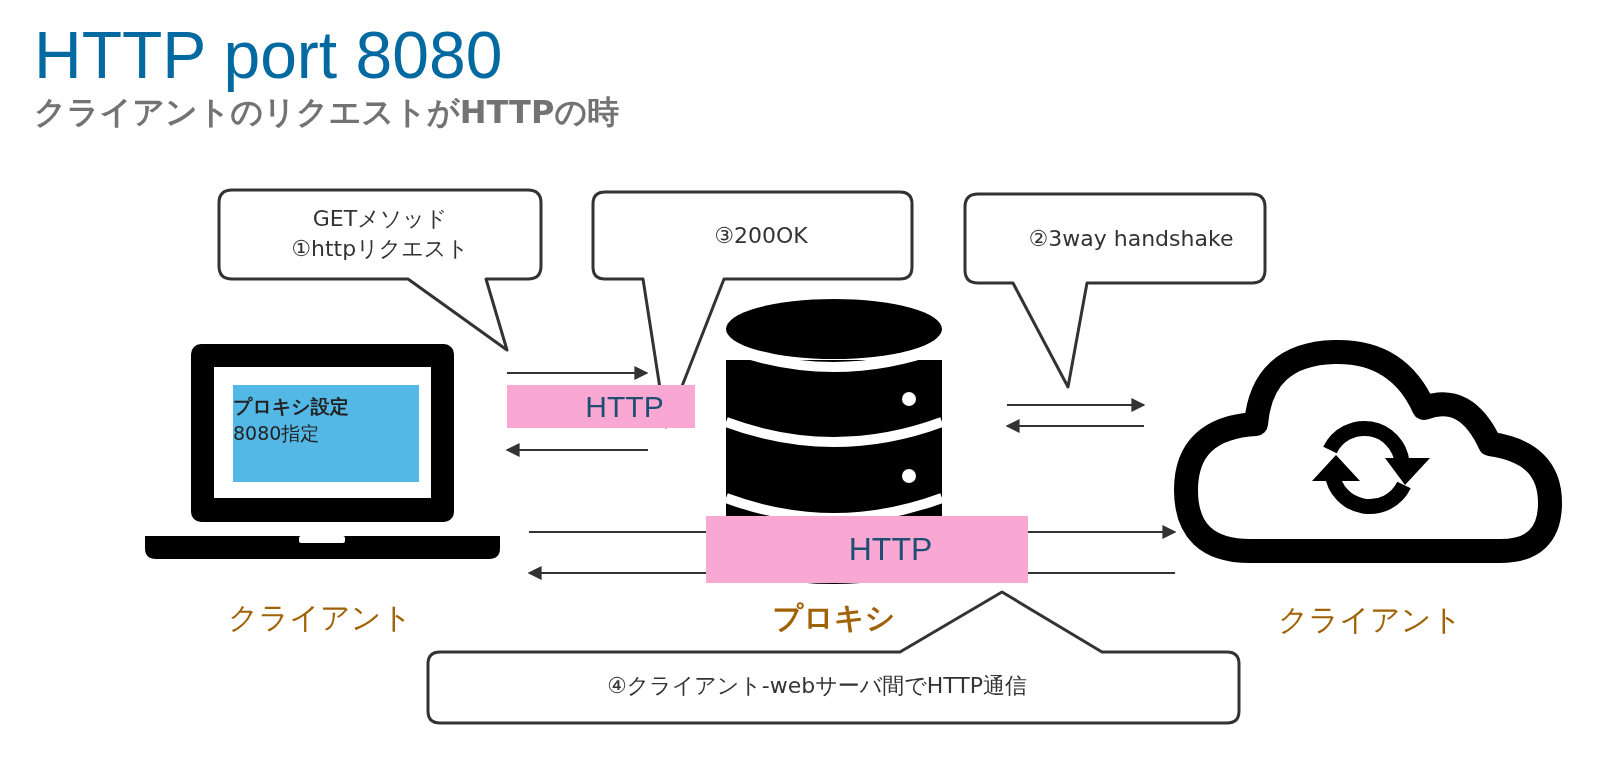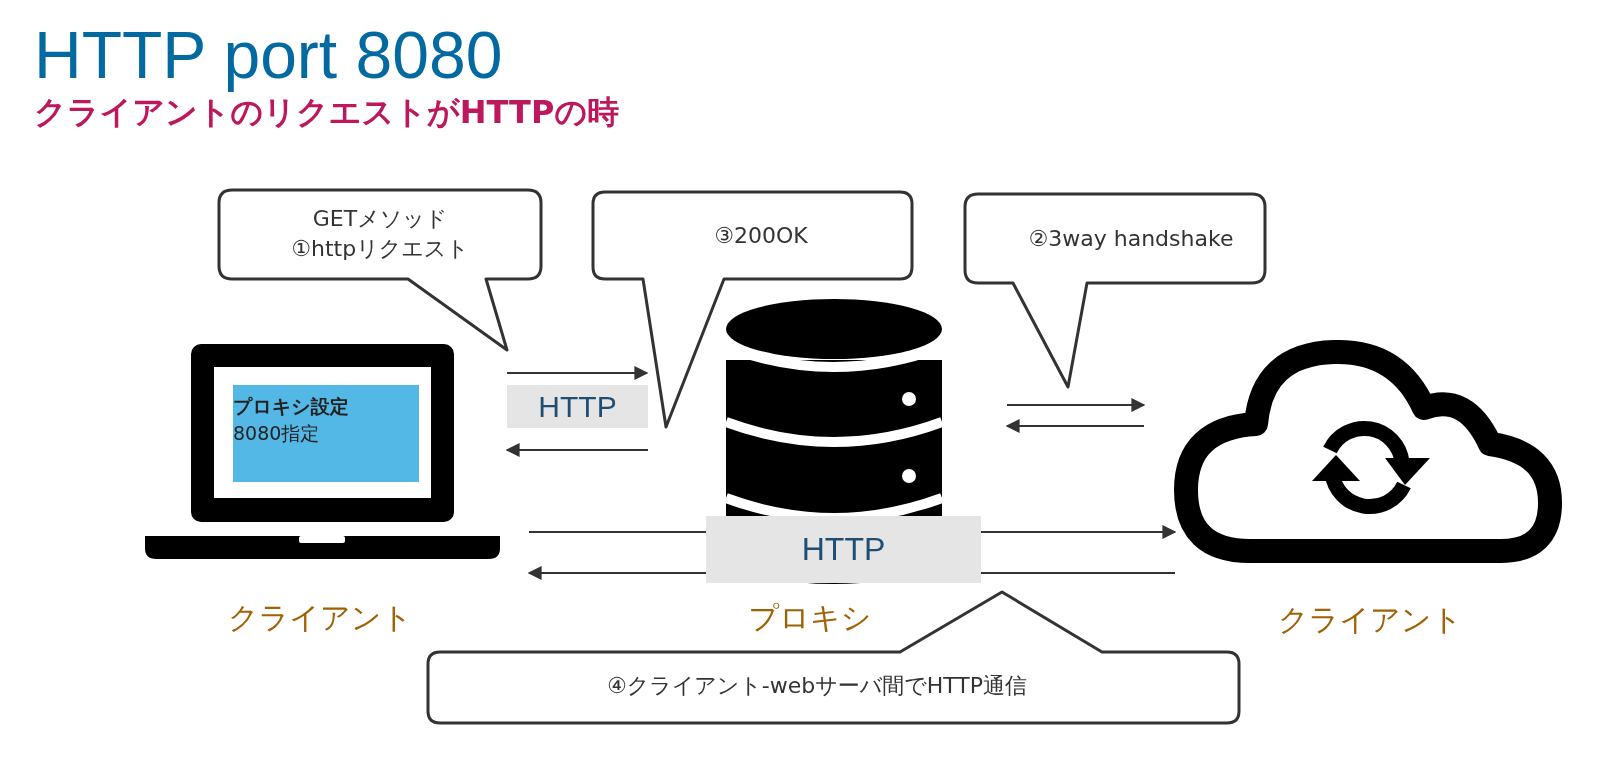--- a/index.html
+++ b/index.html
@@ -1,25 +1,25 @@
 <!DOCTYPE html>
 <html><head>
   <meta charset="utf-8">
   <style>
     html, body { margin: 0; padding: 0; background: #ffffff; }
     body { width: 1600px; height: 781px; position: relative; overflow: hidden;
            font-family: "DejaVu Sans", "Liberation Sans", sans-serif; }
     .title { position: absolute; left: 34px; top: 22px; font-size: 66px; color: #0369a1;
              font-family: "Liberation Sans", "DejaVu Sans", sans-serif; font-weight: 300; letter-spacing: 0px; line-height: 1; }
-    .subtitle { position: absolute; left: 34px; top: 96px; font-size: 32px; color: #be185d; font-weight: bold; line-height: 1; }
+    .subtitle { position: absolute; left: 34px; top: 96px; font-size: 32px; color: #737373; font-weight: bold; line-height: 1; }
     svg.canvas { position: absolute; left: 0; top: 0; }
     .bubble-text { position: absolute; text-align: center; color: #333; font-size: 22px; line-height: 30px; }
     .label { position: absolute; color: #a16207; font-size: 30px; text-align: center; }
     .green-label { position: absolute; display: flex; align-items: center; justify-content: center;
-                   color: #1f4e72; background: #e5e5e5; font-family: "Liberation Sans", sans-serif; }
+                   color: #1f4e72; background: #f9a8d4; font-family: "Liberation Sans", sans-serif; padding-left: 47px; }
     .screen-text { position: absolute; color: #222; font-size: 19px; line-height: 27px; font-weight: bold; }
   </style>
 </head>
 <body>
 
 <div class="title">HTTP port 8080</div>
 <div class="subtitle">クライアントのリクエストがHTTPの時</div>
 
 <svg class="canvas" width="1600" height="781" viewBox="0 0 1600 781">
   <defs>
@@ -82,14 +82,14 @@
 <div class="bubble-text" style="left:595px; top:221px; width:332px;">③200OK</div>
 <div class="bubble-text" style="left:967px; top:224px; width:296px;padding-left:16px;">②3way handshake</div>
 <div class="bubble-text" style="left:430px; top:671px; width:774px;">④クライアント-webサーバ間でHTTP通信</div>
 
 <div class="screen-text" style="left:233px; top:393px; width:186px;">
   <div>プロキシ設定</div>
   <div style="font-weight:normal;">8080指定</div>
 </div>
 
 <div class="label" style="left:190px; top:598px; width:260px;">クライアント</div>
-<div class="label" style="left:680px; top:598px; width:260px;">プロキシ</div>
+<div class="label" style="left:704px; top:598px; width:260px;font-weight:bold;">プロキシ</div>
 <div class="label" style="left:1240px; top:600px; width:260px;">クライアント</div>
 
 </body></html>

